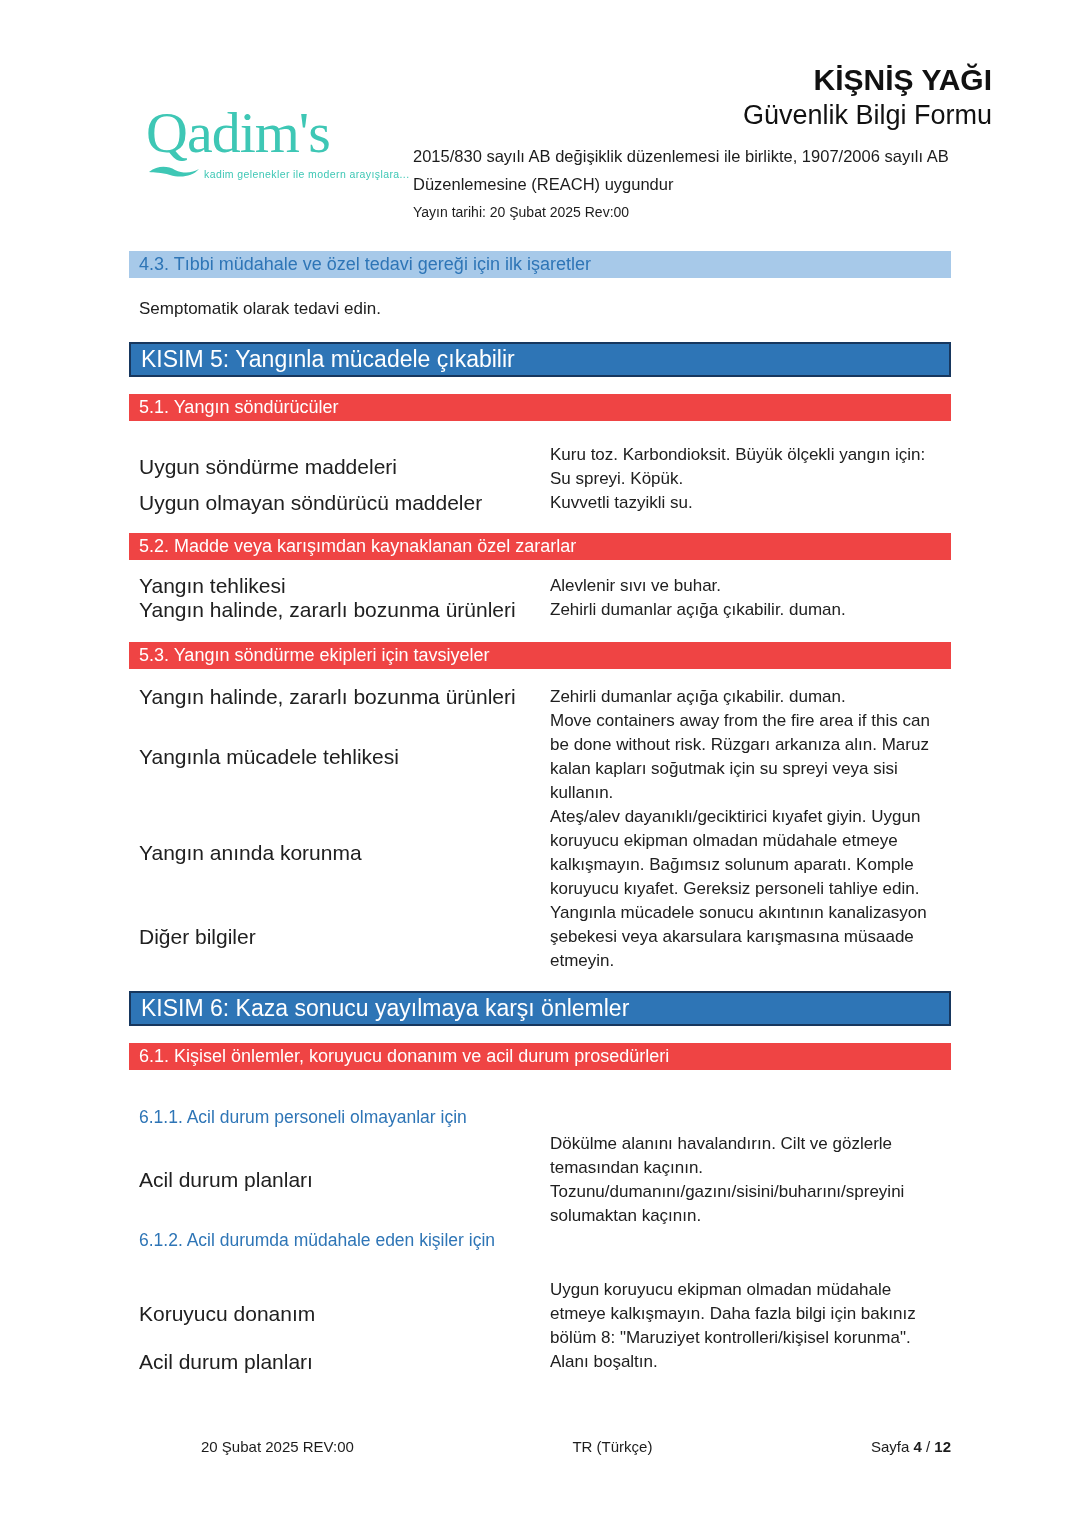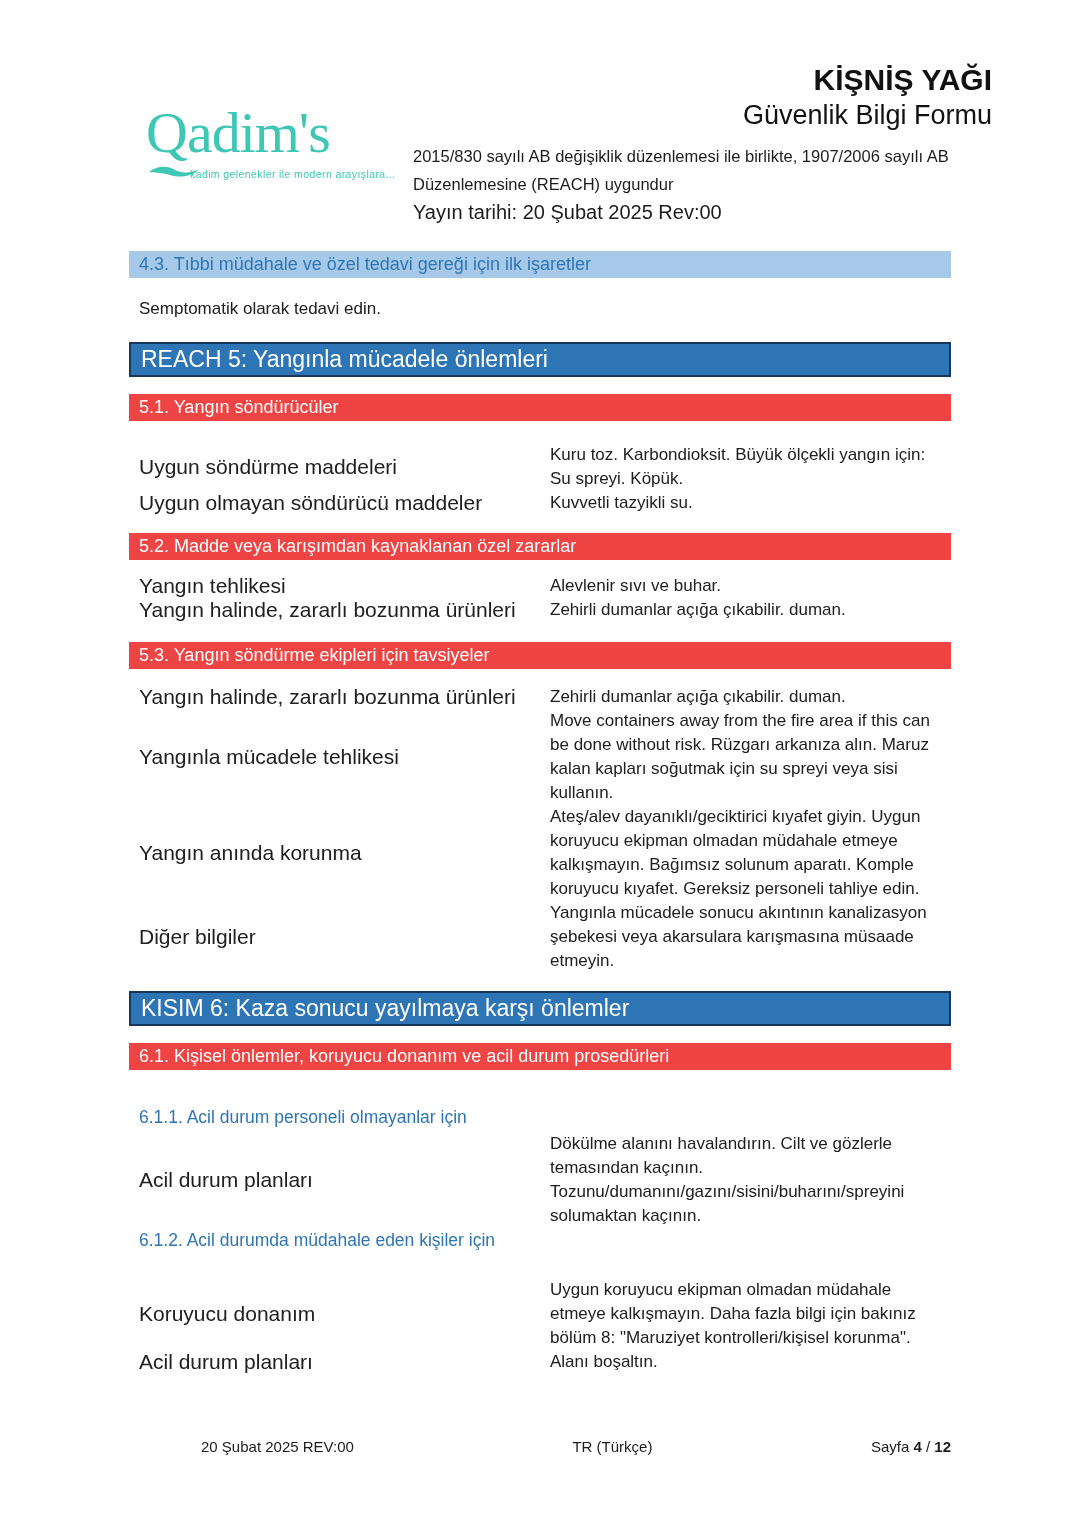--- a/index.html
+++ b/index.html
@@ -14,31 +14,31 @@
   }
   
   .logo{position:absolute;left:146px;top:104px;width:260px;}
   .logo-name{
     font-family:"Liberation Serif", serif;
     font-size:58px;line-height:58px;
     color:#3ec7b5;letter-spacing:-1px;white-space:nowrap;
   }
   .logo-wave{position:absolute;left:2px;top:60px;}
   .logo-tagline{
-    margin-top:6px;margin-left:44px;
+    margin-top:6px;margin-left:58px;
     font-size:10.5px;color:#3ec7b5;white-space:nowrap;letter-spacing:.4px;
   }
   .title-block{position:absolute;right:88px;top:62px;text-align:right;}
   .product-title{font-size:30px;font-weight:bold;line-height:36px;color:#111;text-align:right;}
   .doc-subtitle{font-size:27px;line-height:34px;color:#111;}
   .compliance{
     position:absolute;left:413px;top:142px;width:556px;
     font-size:16.5px;line-height:28px;color:#1c1c1c;
   }
-  .issue-line{font-size:20px;line-height:28px;color:#1c1c1c;}
+  .issue-line{font-size:14px;line-height:28px;color:#1c1c1c;}
   
   .content{position:absolute;left:129px;top:251px;width:822px;}
   .band{
     box-sizing:border-box;width:822px;
     padding:3px 10px;font-size:18px;line-height:21px;
   }
   .band--light{background:#ef4444;color:#ffffff;}
   .band--lighter{background:#a7c9e9;color:#2e75b6;}
   .band--kisim{
     background:#2e75b6;border:2px solid #17375e;color:#ffffff;
@@ -106,21 +106,21 @@
   <div class="compliance">
     <span>2015/830 sayılı AB değişiklik düzenlemesi ile birlikte, 1907/2006 sayılı AB Düzenlemesine (REACH) uygundur</span>
     <div class="issue-line">Yayın tarihi: 20 Şubat 2025  Rev:00</div>
   </div>
 
   <div class="content">
 
     <div class="band band--lighter">4.3. Tıbbi müdahale ve özel tedavi gereği için ilk işaretler</div>
     <div class="body-par">Semptomatik olarak tedavi edin.</div>
 
-    <div class="band band--kisim mt-kisim5">REACH 5: Yangınla mücadele önlemleri</div>
+    <div class="band band--kisim mt-kisim5">KISIM 5: Yangınla mücadele çıkabilir</div>
 
     <div class="band band--light mt-band51">5.1. Yangın söndürücüler</div>
     <div class="rows mt-rows51">
       <div class="row">
         <div class="label">Uygun söndürme maddeleri</div>
         <div class="value">Kuru toz. Karbondioksit. Büyük ölçekli yangın için: Su spreyi. Köpük.</div>
       </div>
       <div class="row">
         <div class="label">Uygun olmayan söndürücü maddeler</div>
         <div class="value">Kuvvetli tazyikli su.</div>

